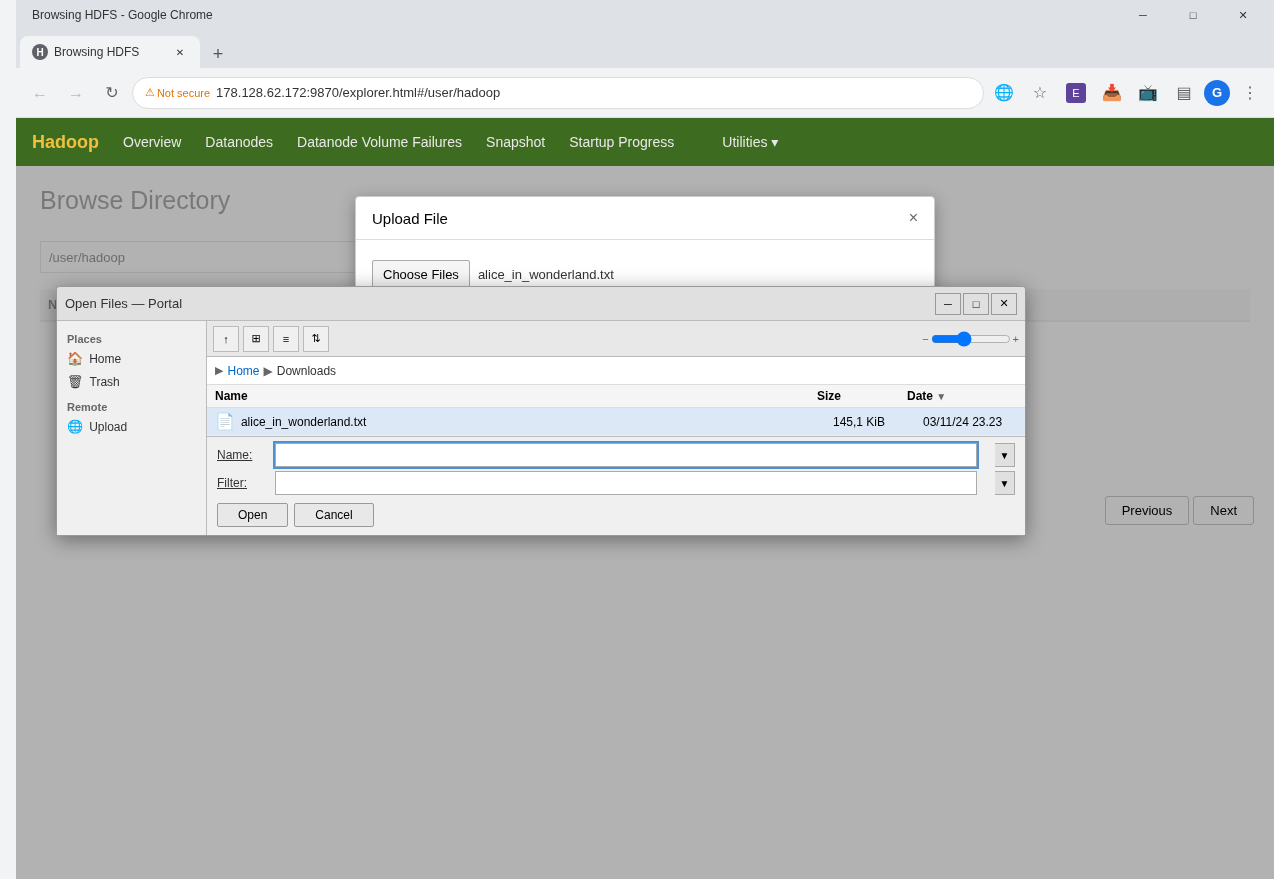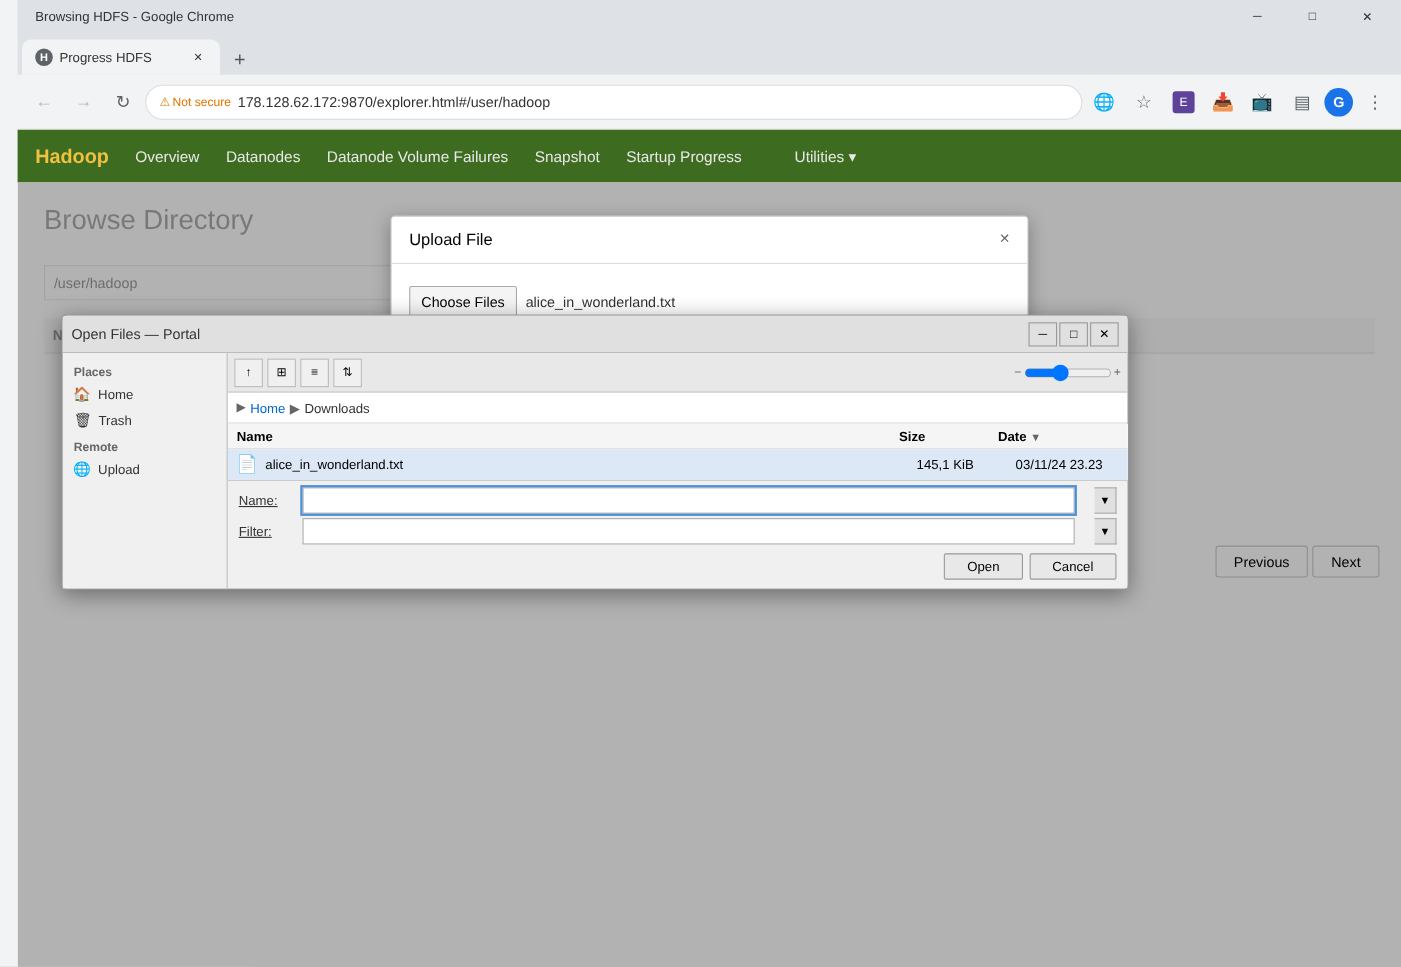--- a/index.html
+++ b/index.html
@@ -356,21 +356,21 @@
       width: 20px; height: 24px;
       border: 1px solid #aaa;
       border-left: none;
       background: #e0e0e0;
       cursor: pointer;
       display: flex; align-items: center; justify-content: center;
       font-size: 10px;
     }
     .dialog-actions {
       display: flex;
-      justify-content: flex-end;
+      justify-content: flex-start;
       gap: 6px;
       padding: 4px 0 2px;
     }
     .dialog-action-btn {
       padding: 4px 20px;
       border: 1px solid #999;
       background: #e8e8e8;
       cursor: pointer;
       font-size: 12px;
       border-radius: 2px;
@@ -404,21 +404,21 @@
       <button class="win-btn">□</button>
       <button class="win-btn close">✕</button>
     </div>
   </div>
 
   <div class="tab-bar">
     <div class="tab">
       <div class="tab-favicon">
         <span style="color:white;font-size:10px;font-weight:bold;">H</span>
       </div>
-      <span class="tab-title">Progress HDFS</span>
+      <span class="tab-title">Browsing HDFS</span>
       <span class="tab-close">✕</span>
     </div>
     <button class="new-tab-btn">+</button>
   </div>
 
   <div class="address-bar">
     <button class="nav-btn disabled">←</button>
     <button class="nav-btn disabled">→</button>
     <button class="nav-btn">↻</button>
     <div class="omnibox">

